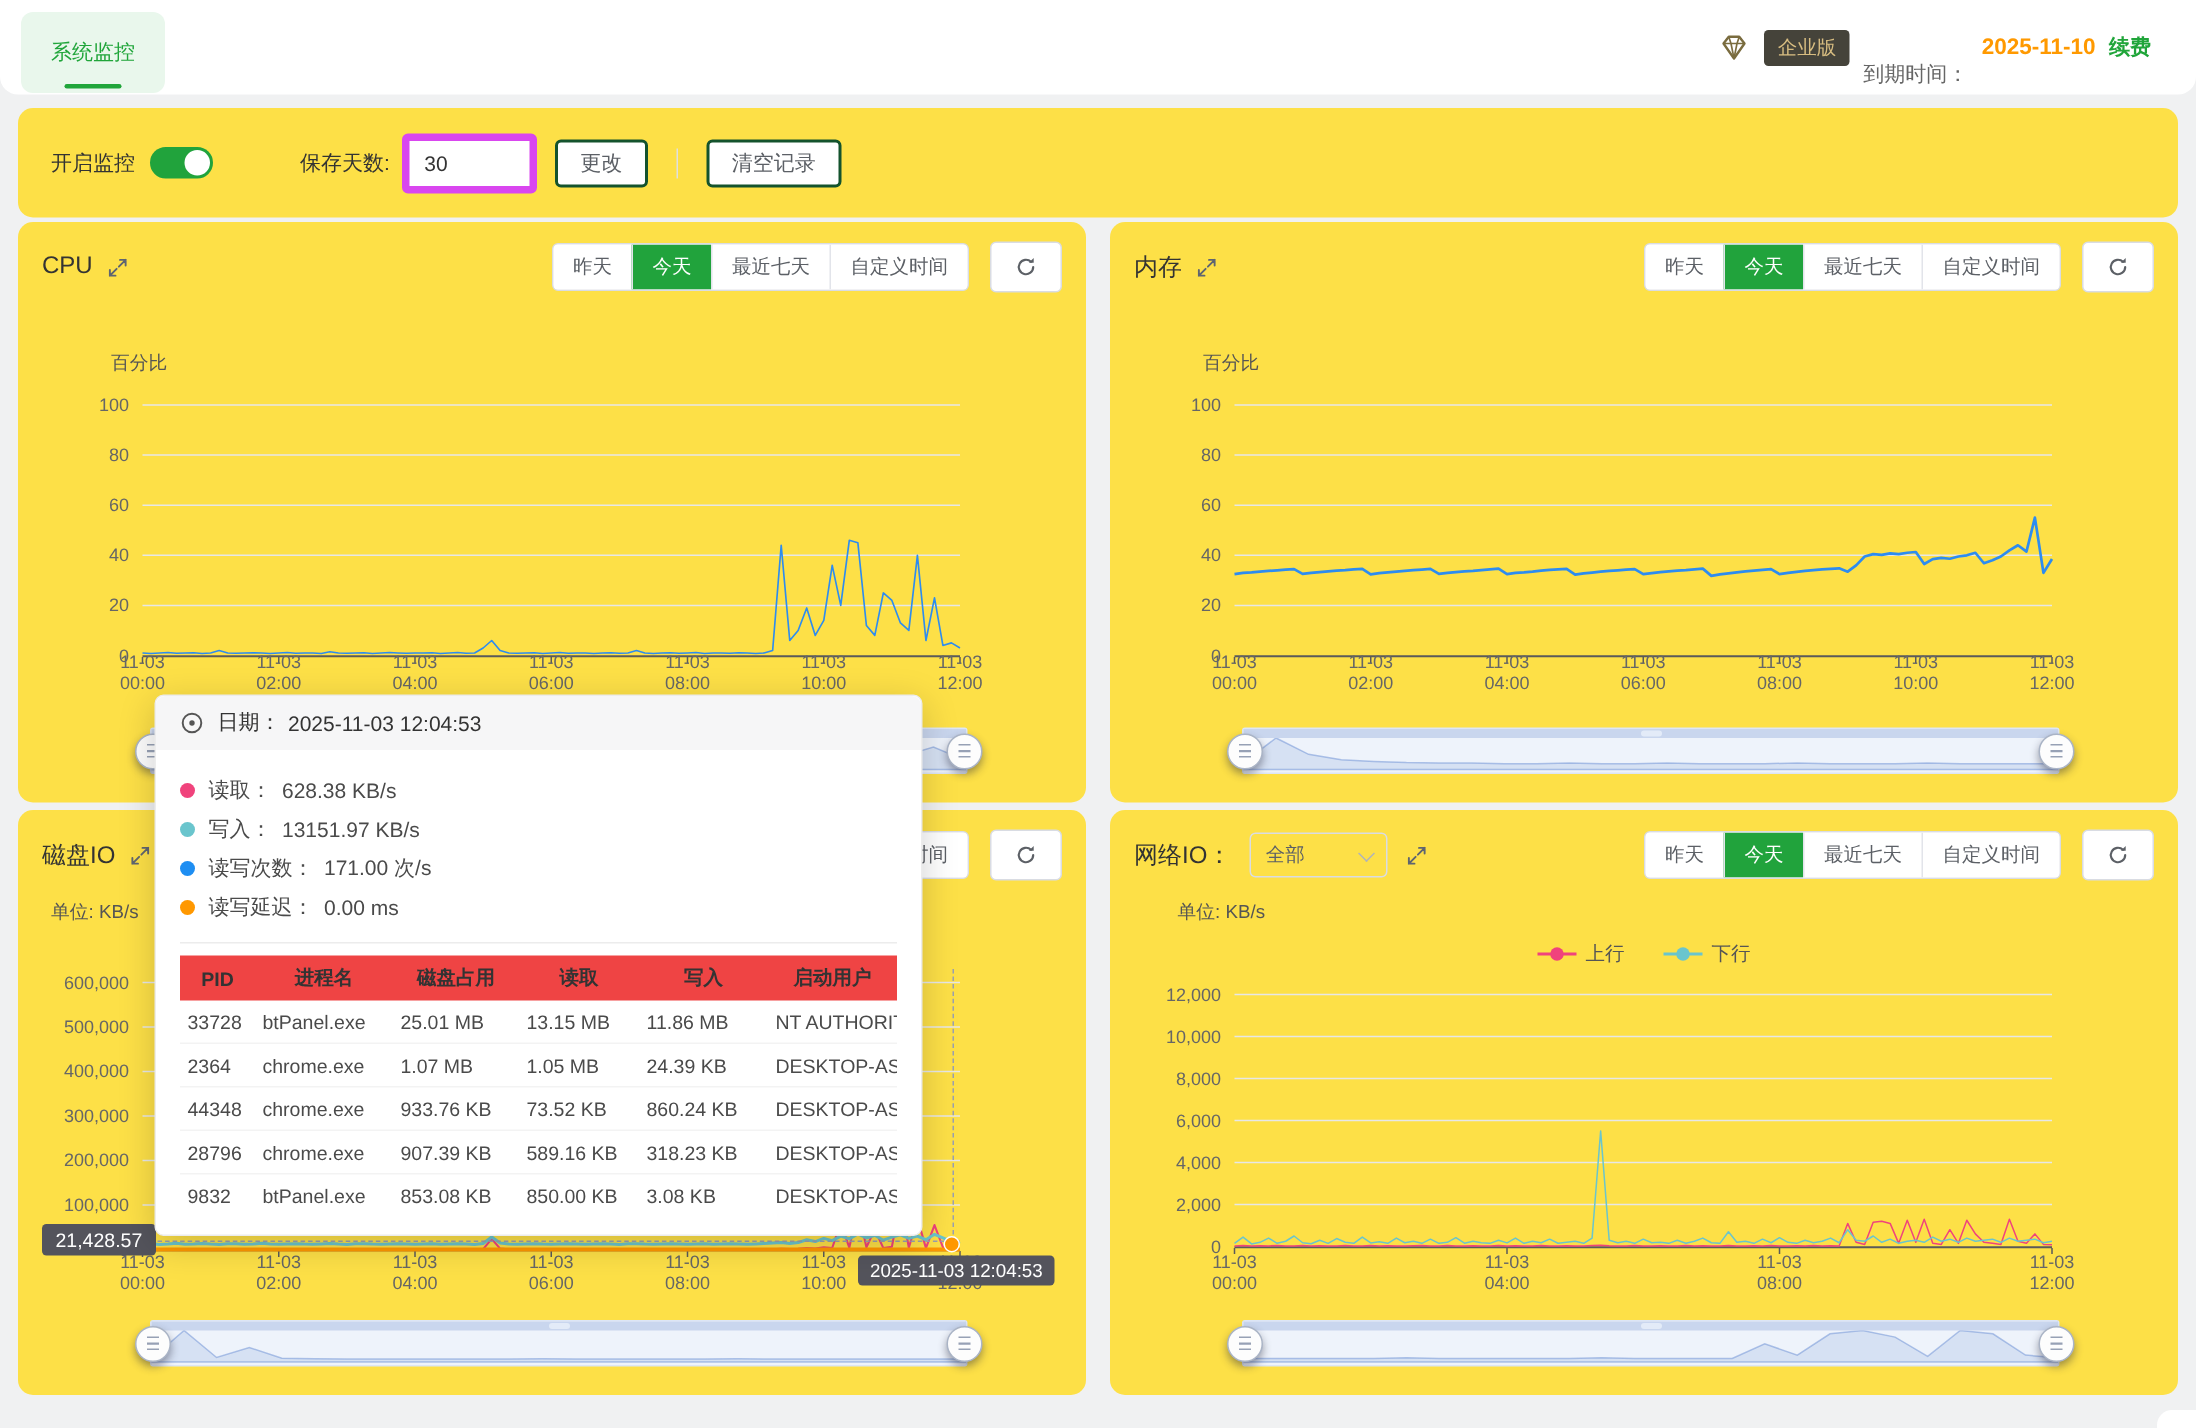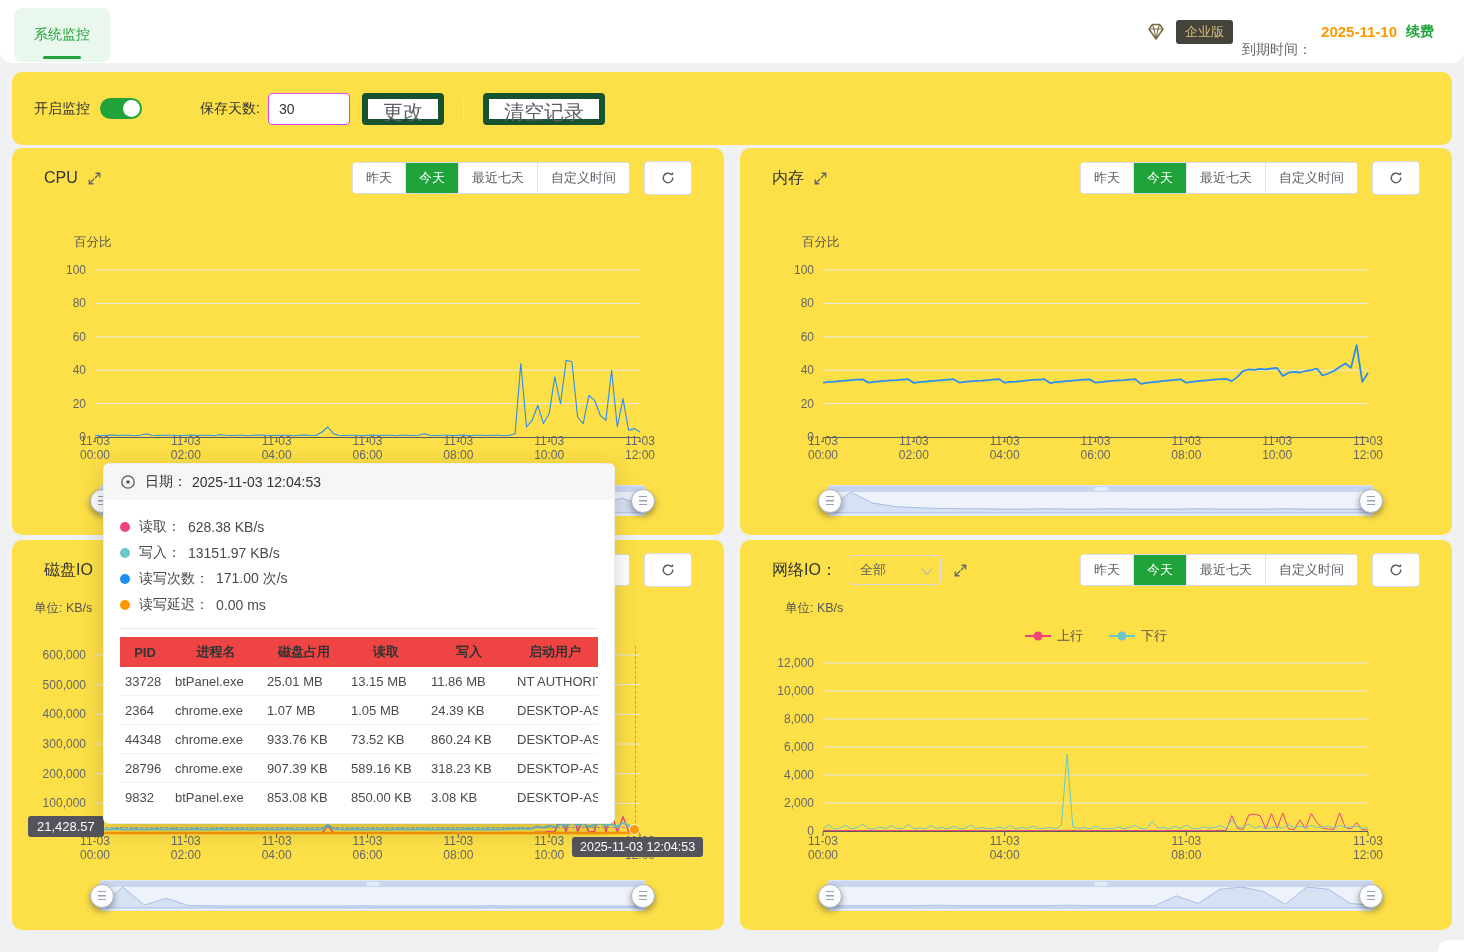--- a/index.html
+++ b/index.html
@@ -14,30 +14,30 @@
   .badge{background:#45433a;color:#d8bd81;font-size:13px;padding:3px 9px;border-radius:3px;}
   .expire-label{color:#666;font-size:14px;margin-top:36px;}
   .expire-date{color:#ff9900;font-weight:bold;font-size:15px;}
   .renew{color:#20a53a;font-size:14px;font-weight:bold;cursor:pointer;text-decoration:none;}
   
   .card{position:absolute;background:#fde047;border-radius:10px;}
   .toolbar{left:12px;top:72px;width:1440px;height:73px;display:flex;align-items:center;padding-left:22px;box-sizing:border-box;}
   .lbl{font-size:14px;color:#333;}
   .toggle{width:42px;height:21px;border-radius:11px;background:#21a33c;position:relative;margin-left:10px;cursor:pointer;}
   .toggle i{position:absolute;right:2px;top:2px;width:17px;height:17px;border-radius:50%;background:#fff;}
-  .days-input{width:60px;height:30px;border:1px solid #d946ef;border-radius:4px;padding:0 10px;font-size:14px;color:#333;margin-left:8px;font-family:inherit;}
-  .btn{height:32px;border:6px solid #14532d;border-radius:4px;background:#fff;color:#5c6066;font-size:20px;padding:0 15px;cursor:pointer;font-family:inherit;}
+  .days-input{width:60px;height:30px;border:5px solid #d946ef;border-radius:4px;padding:0 10px;font-size:14px;color:#333;margin-left:8px;font-family:inherit;}
+  .btn{height:32px;border:2px solid #14532d;border-radius:4px;background:#fff;color:#5c6066;font-size:14px;padding:0 15px;cursor:pointer;font-family:inherit;}
   .tool-div{width:1px;height:20px;background:#e0e0e0;margin:0 19px;}
   
   .panel{overflow:visible;}
   #panel-cpu{left:12px;top:148px;width:712px;height:387px;}
   #panel-mem{left:740px;top:148px;width:712px;height:387px;}
   #panel-disk{left:12px;top:540px;width:712px;height:390px;}
   #panel-net{left:740px;top:540px;width:712px;height:390px;}
-  .panel-head{position:absolute;left:0;right:0;top:12px;height:36px;display:flex;align-items:center;padding:0 32px;}
+  .panel-head{position:absolute;left:0;right:0;top:12px;height:36px;display:flex;align-items:center;padding:0 16px;}
   .panel-title{display:flex;align-items:center;gap:9px;font-size:16px;color:#333;}
   .expand-ic{width:15px;height:15px;color:#5f6570;}
   .head-right{margin-left:auto;display:flex;align-items:center;gap:14px;}
   .seg{display:flex;border:1px solid #d9dce3;border-radius:4px;overflow:hidden;background:#fff;}
   .seg button{border:none;border-left:1px solid #e2e4ea;background:#fff;color:#5c6066;font-size:13px;height:30px;padding:0 13px;cursor:pointer;font-family:inherit;}
   .seg button:first-child{border-left:none;}
   .seg button.active{background:#21a33c;color:#fff;}
   .refresh{width:46px;height:32px;border:1px solid #d9dce3;border-radius:4px;background:#fff;display:flex;align-items:center;justify-content:center;cursor:pointer;}
   .select{width:92px;height:30px;border:1px solid #d9dce3;border-radius:4px;display:flex;align-items:center;padding:0 9px 0 10px;font-size:13px;color:#5c6066;margin-left:12px;cursor:pointer;box-sizing:border-box;}
   .caret{margin-left:auto;width:7px;height:7px;border-right:1.5px solid #b0b4bb;border-bottom:1.5px solid #b0b4bb;transform:rotate(45deg);margin-top:-3px;}

